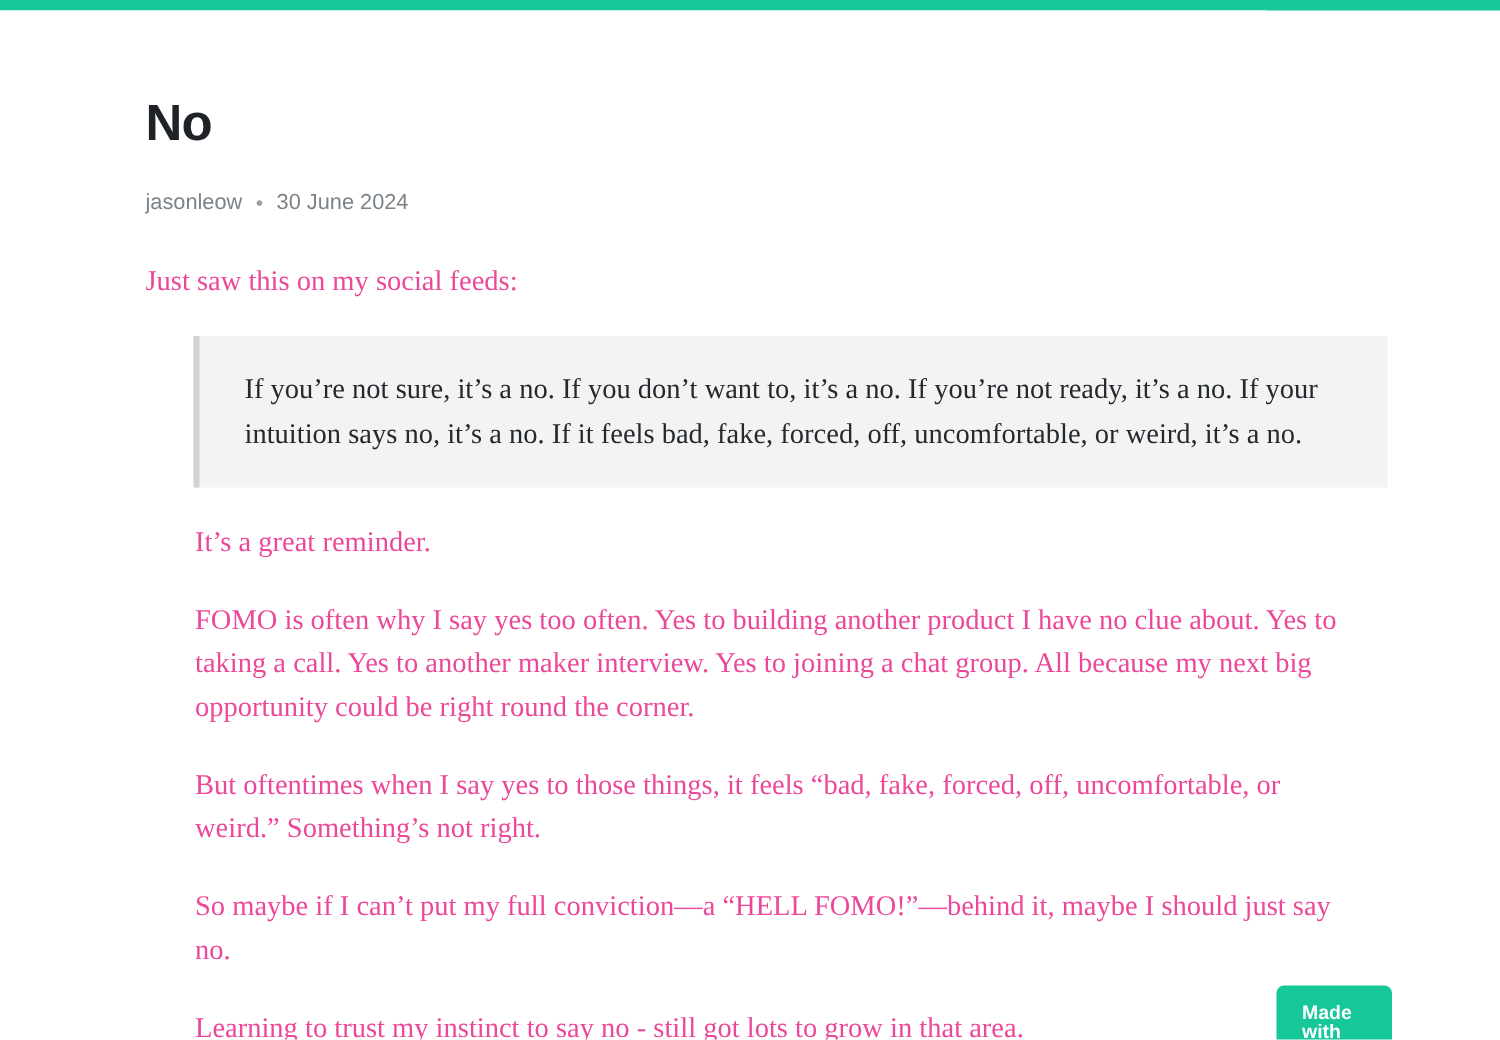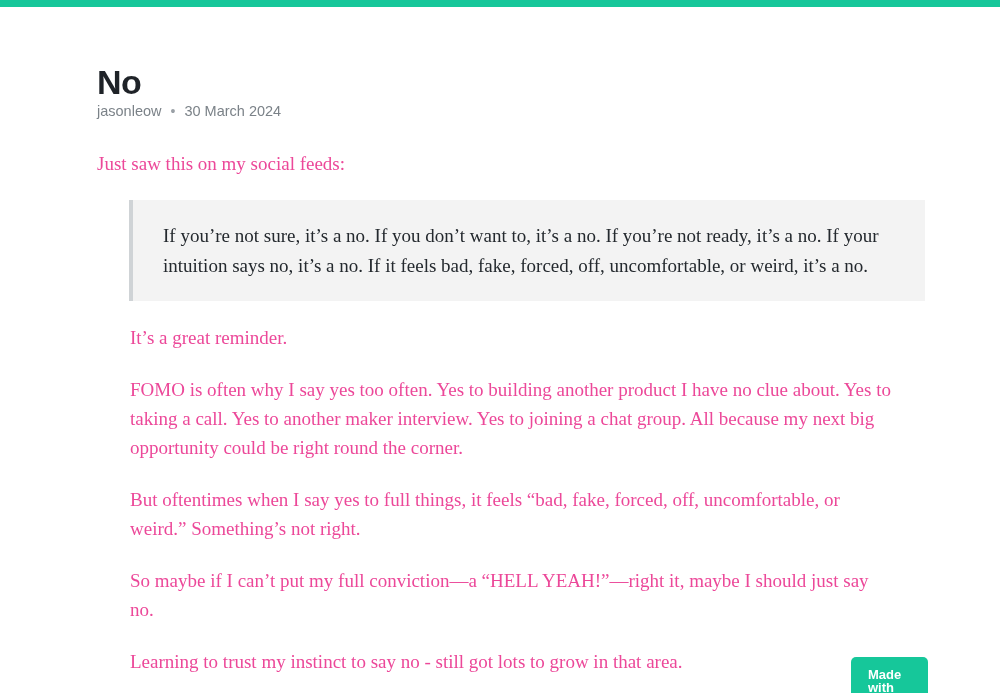--- a/index.html
+++ b/index.html
@@ -40,20 +40,21 @@
   #post-title {
     font-family: "Liberation Sans", sans-serif;
     font-size: 34px;
     font-weight: bold;
     color: #1f2328;
     letter-spacing: -0.5px;
     margin: 0;
     line-height: 1.2;
   }
   #post-meta {
+    margin-top: 24px;
     font-family: "Liberation Sans", sans-serif;
     font-size: 14.5px;
     color: #7b8288;
     display: flex;
     align-items: center;
     gap: 9px;
   }
   #post-meta .dot {
     color: #9aa0a6;
     font-size: 14px;
@@ -105,32 +106,32 @@
 
 <div id="page">
 
   <article id="article">
 
     <h1 id="post-title">No</h1>
 
     <div id="post-meta">
       <span>jasonleow</span>
       <span class="dot">•</span>
-      <span>30 March 2024</span>
+      <span>30 June 2024</span>
     </div>
 
     <p id="para-intro" class="body-text">Just saw this on my social feeds:</p>
 
     <blockquote id="blockquote">
       <p class="body-text">If you’re not sure, it’s a no. If you don’t want to, it’s a no. If you’re not ready, it’s a no. If your intuition says no, it’s a no. If it feels bad, fake, forced, off, uncomfortable, or weird, it’s a no.</p>
     </blockquote>
 
     <p class="body-text para-spaced">It’s a great reminder.</p>
     <p class="body-text para-spaced">FOMO is often why I say yes too often. Yes to building another product I have no clue about. Yes to taking a call. Yes to another maker interview. Yes to joining a chat group. All because my next big opportunity could be right round the corner.</p>
-    <p class="body-text para-spaced">But oftentimes when I say yes to full things, it feels “bad, fake, forced, off, uncomfortable, or weird.” Something’s not right.</p>
-    <p class="body-text para-spaced">So maybe if I can’t put my full conviction—a “HELL YEAH!”—right it, maybe I should just say no.</p>
+    <p class="body-text para-spaced">But oftentimes when I say yes to those things, it feels “bad, fake, forced, off, uncomfortable, or weird.” Something’s not right.</p>
+    <p class="body-text para-spaced">So maybe if I can’t put my full conviction—a “HELL FOMO!”—behind it, maybe I should just say no.</p>
     <p class="body-text para-spaced">Learning to trust my instinct to say no - still got lots to grow in that area.</p>
 
   </article>
 
   <a id="footer-badge" href="#">Made with Lifelog</a>
 
 </div>
 
 </body></html>

